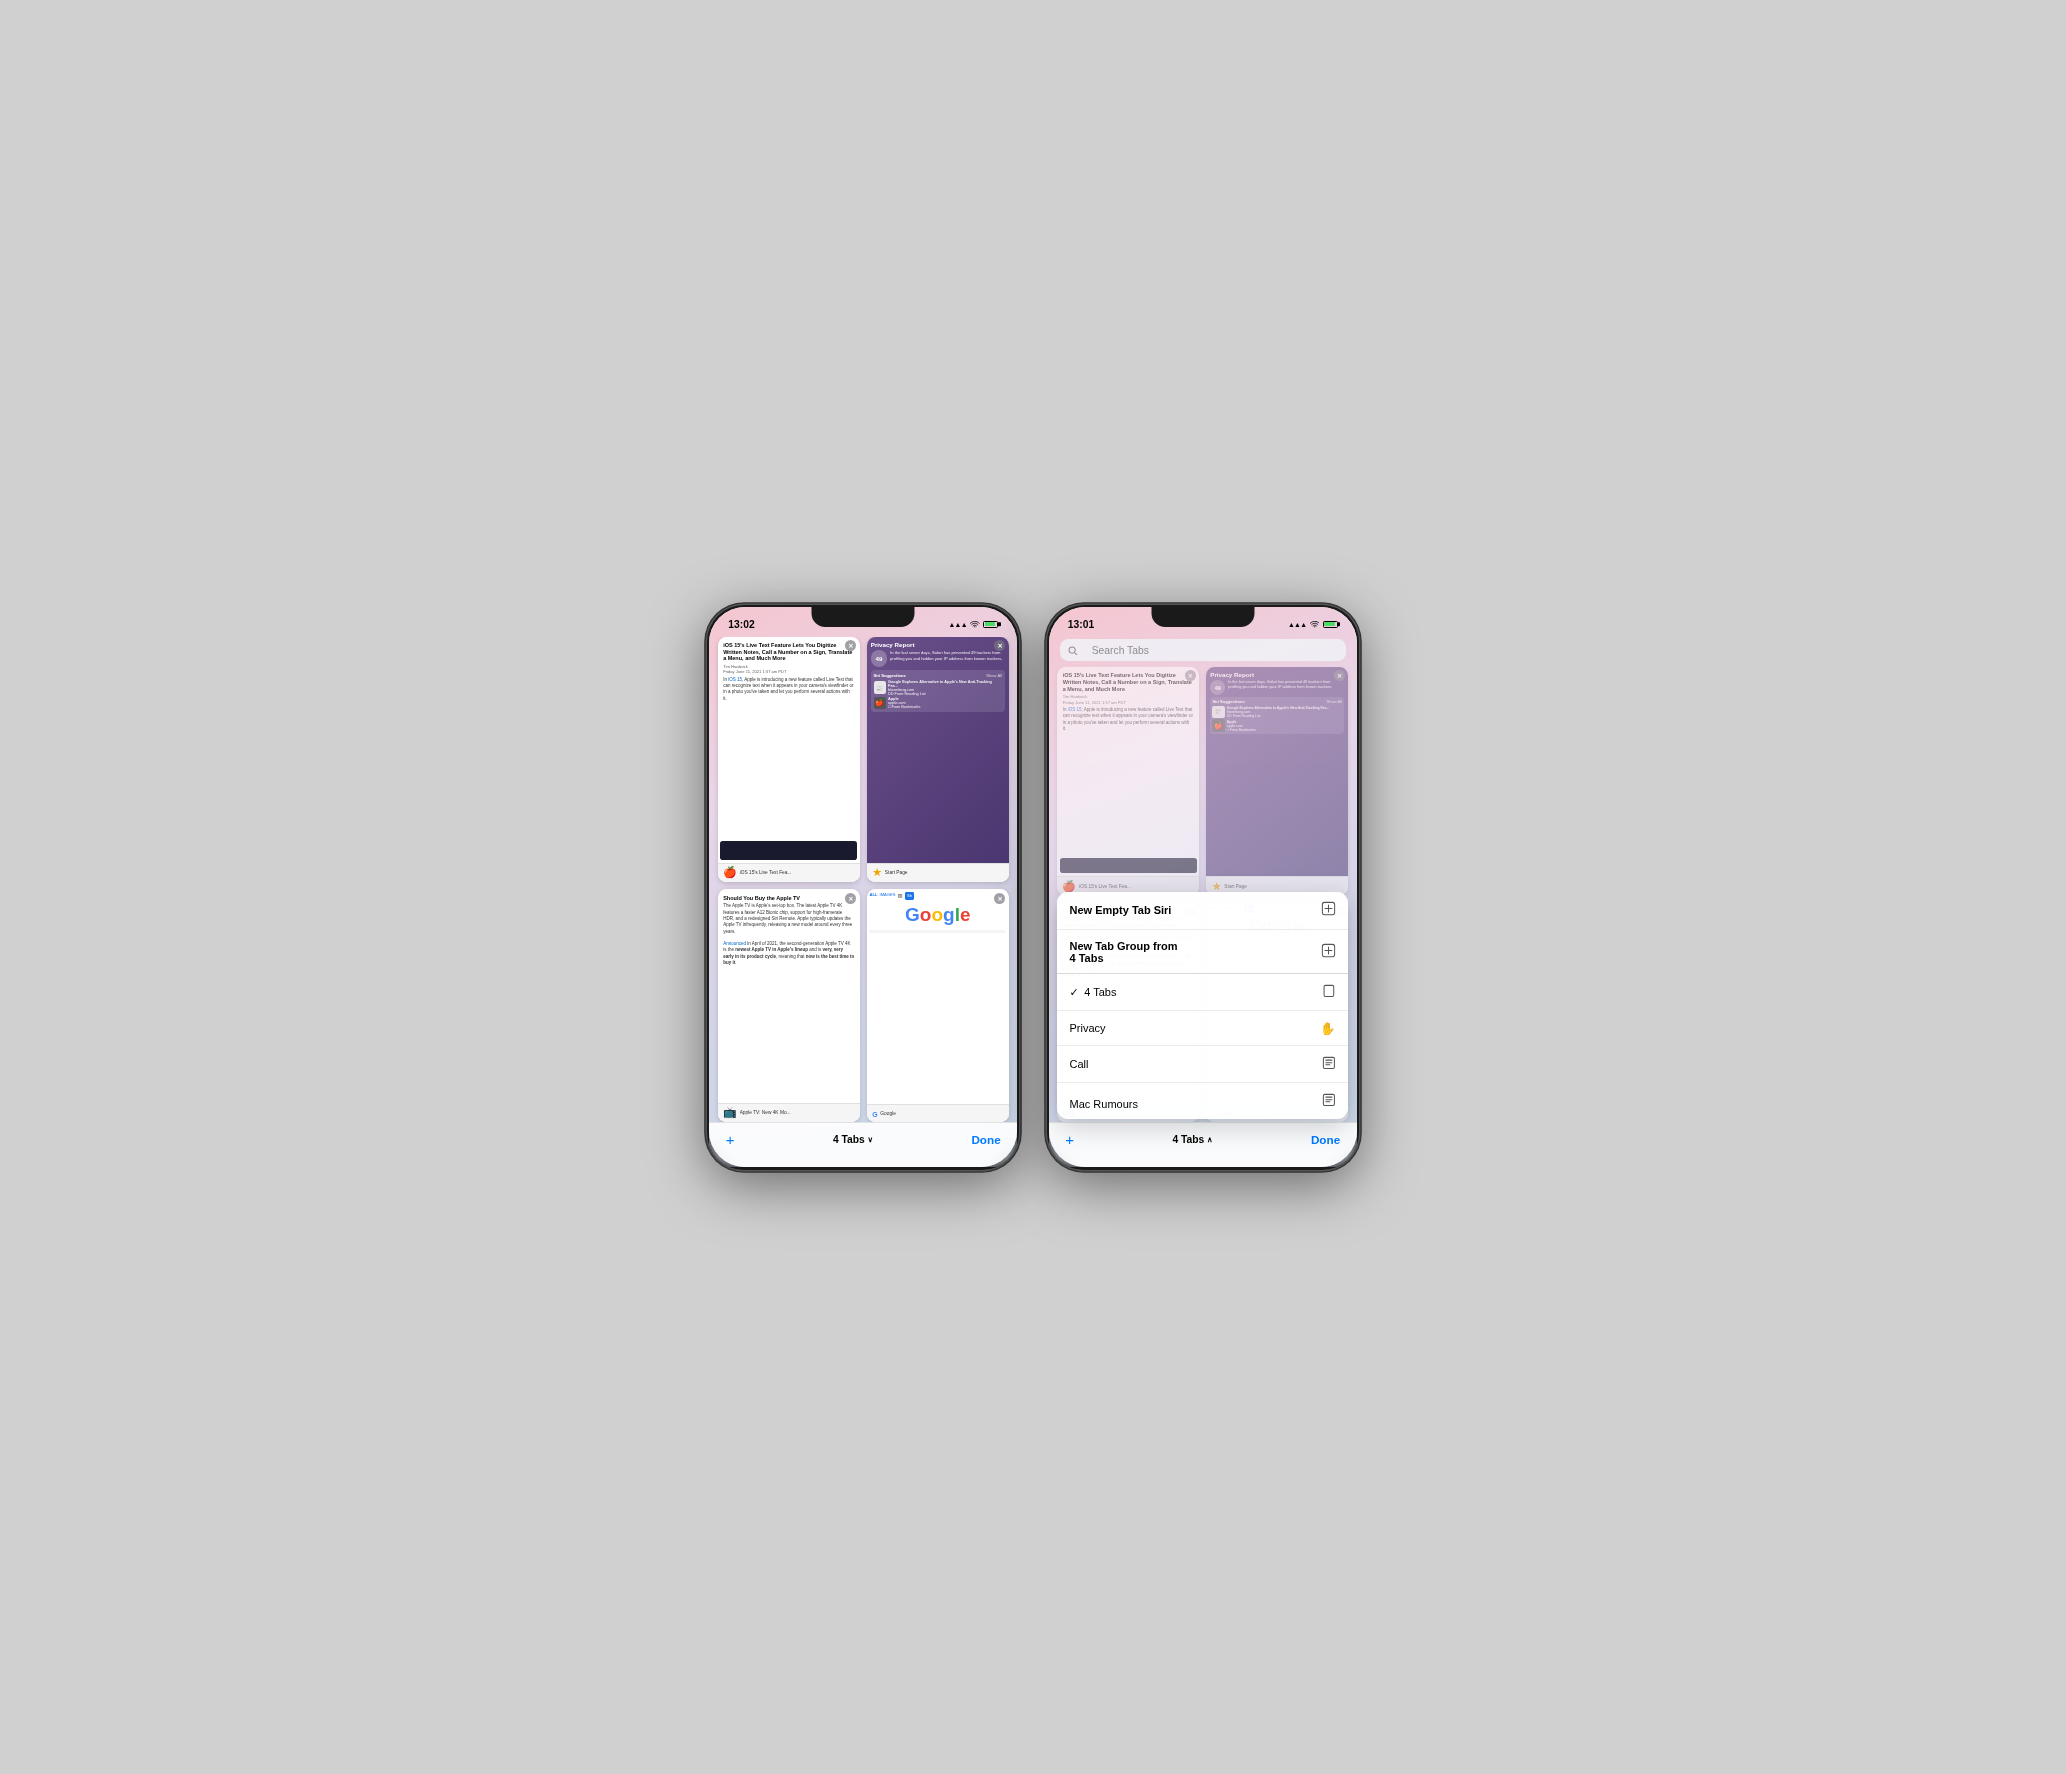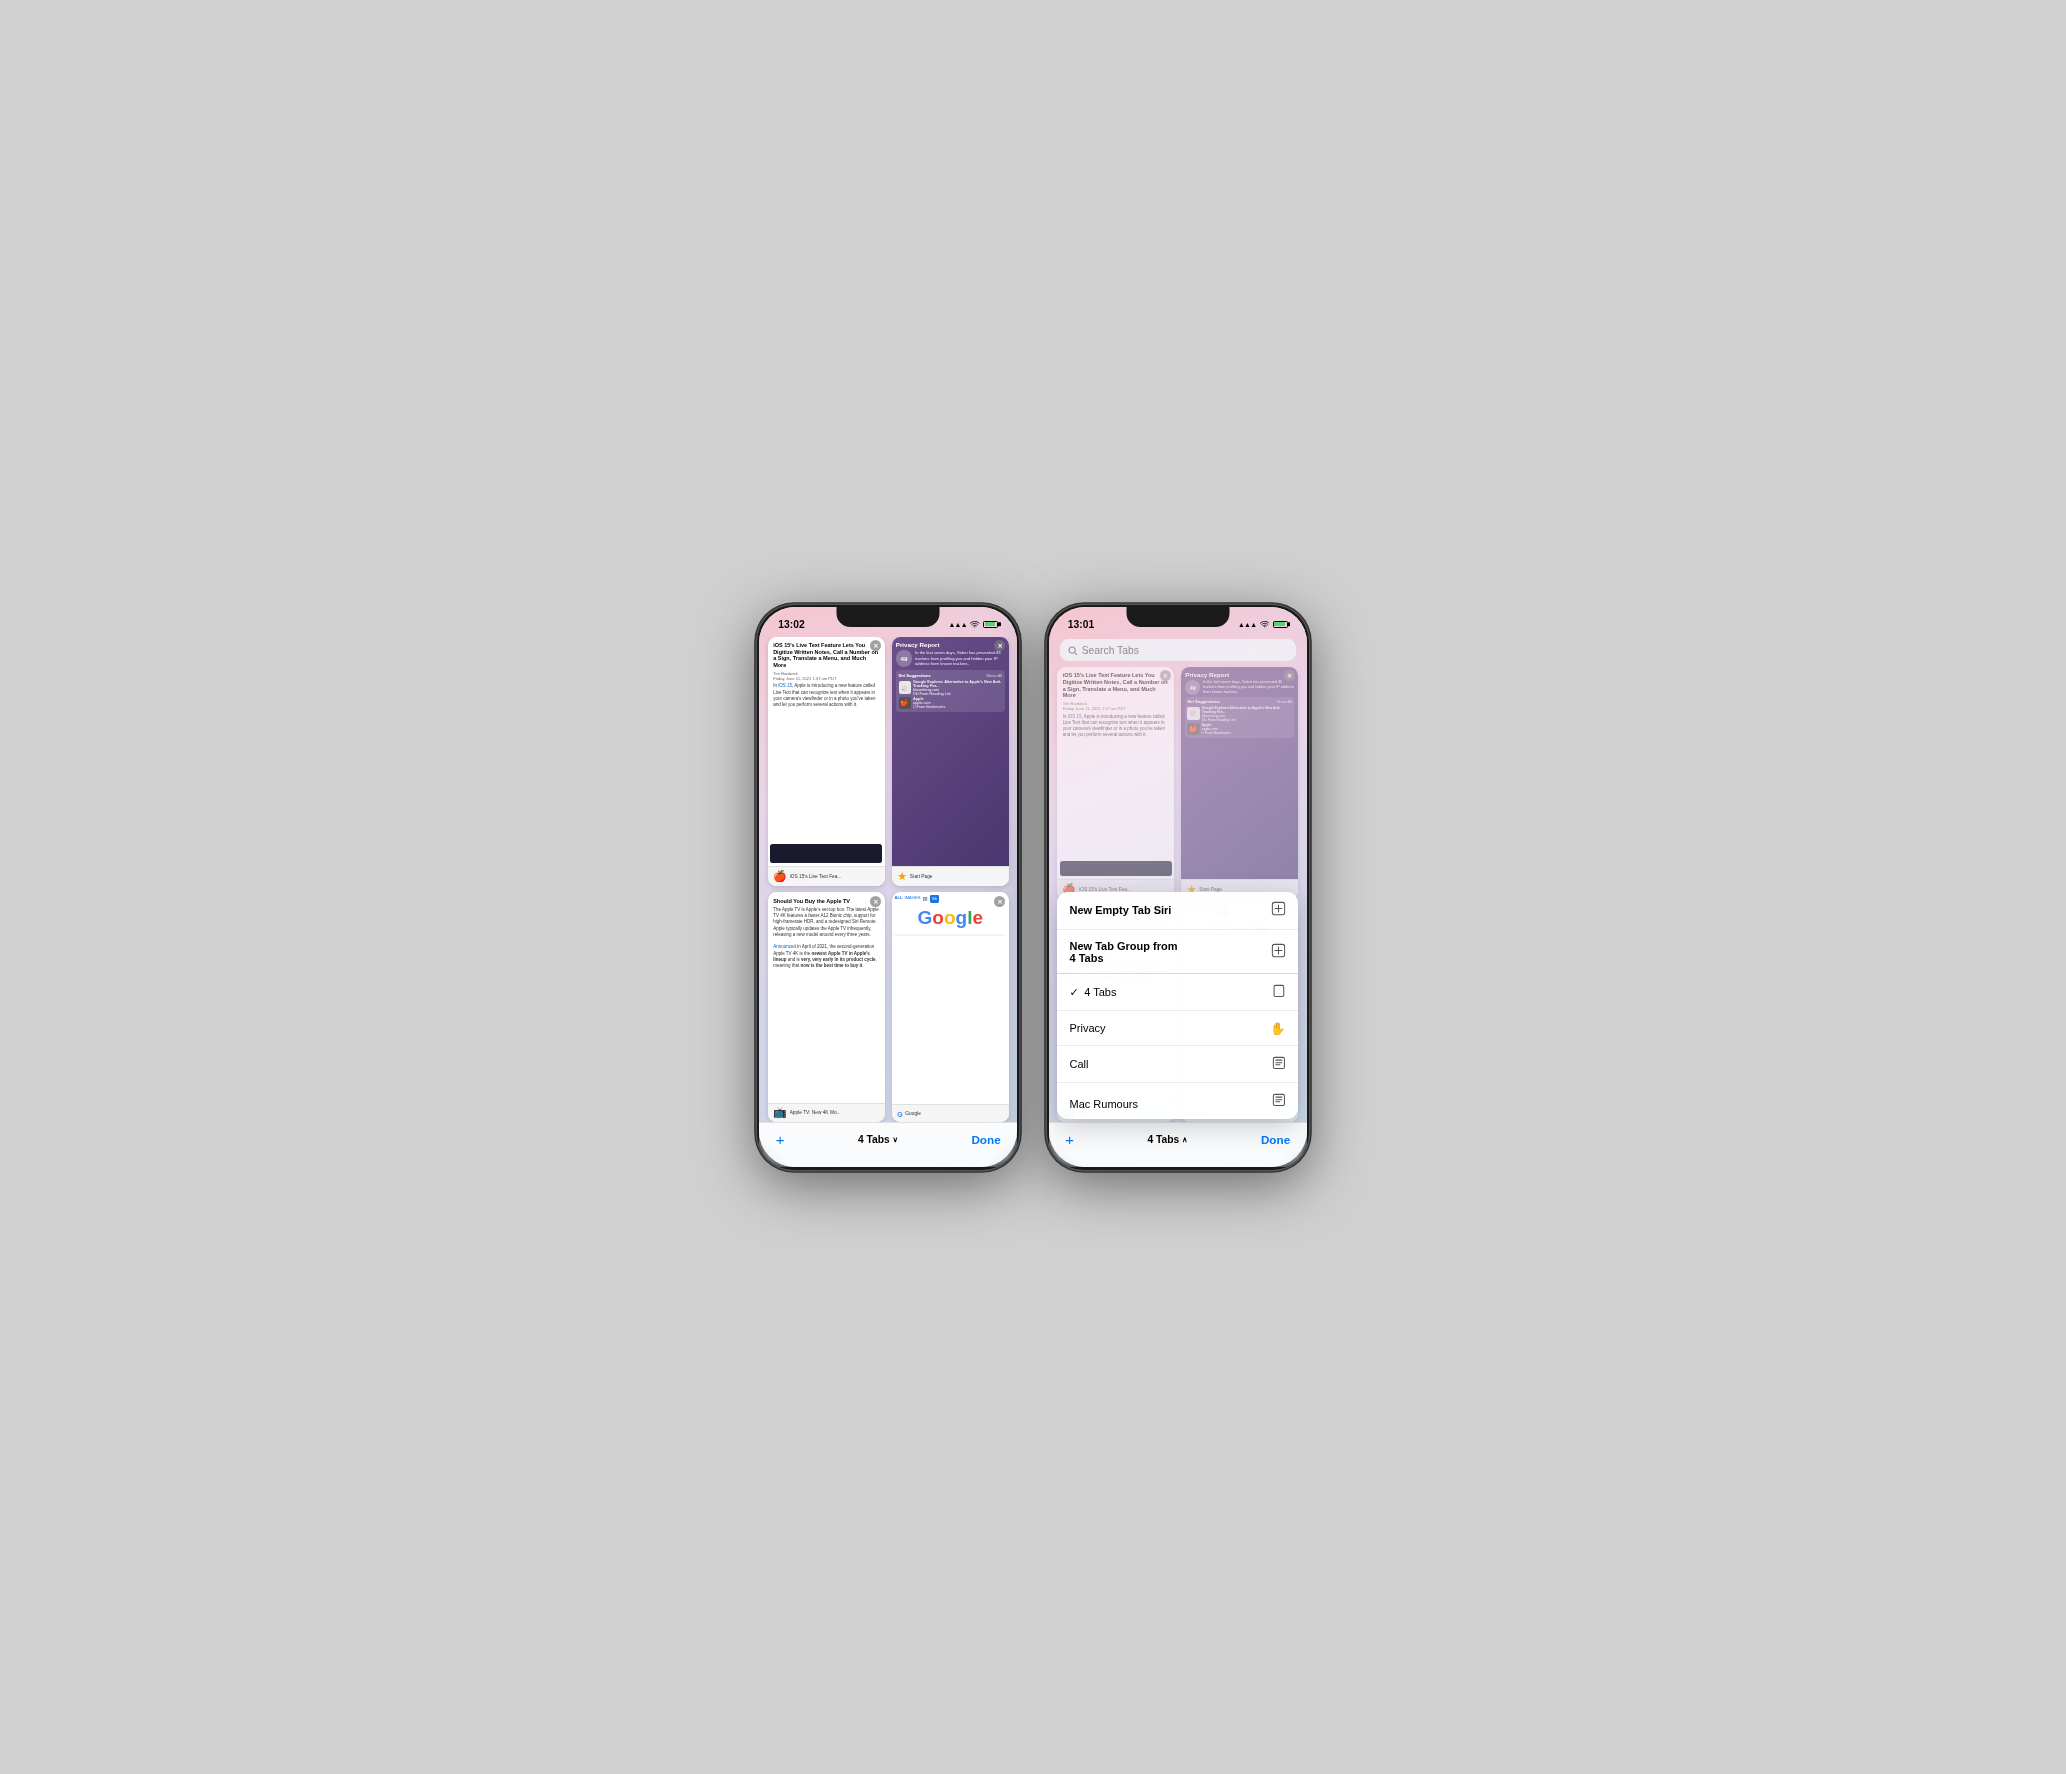--- a/index.html
+++ b/index.html
@@ -9,21 +9,21 @@
       justify-content: center;
       align-items: center;
       min-height: 100vh;
       font-family: -apple-system, BlinkMacSystemFont, 'SF Pro Display', 'Helvetica Neue', sans-serif;
       gap: 27.5px;
       padding: 27.5px;
     }
 
     
     .phone {
-      width: 262px;
+      width: 312px;
       height: 565px;
       background: #1a1a1a;
       border-radius: 37px;
       position: relative;
       box-shadow:
         0 0 0 1.4px #555,
         0 0 0 2.8px #333,
         0 13.8px 55px rgba(0,0,0,0.5);
       overflow: hidden;
       padding-left: 37px;
@@ -90,21 +90,21 @@
     }
 
     
     .search-bar {
       margin: 2.8px 11px 5.5px;
       background: rgba(240,240,245,0.9);
       border-radius: 8.3px;
       padding: 5.5px 8.3px;
       display: flex;
       align-items: center;
-      gap: 4px;
+      gap: 14px;
     }
 
     .search-bar-text {
       color: #8e8e93;
       font-size: 10.3px;
     }
 
     
     .tab-grid {
       flex: 1;

